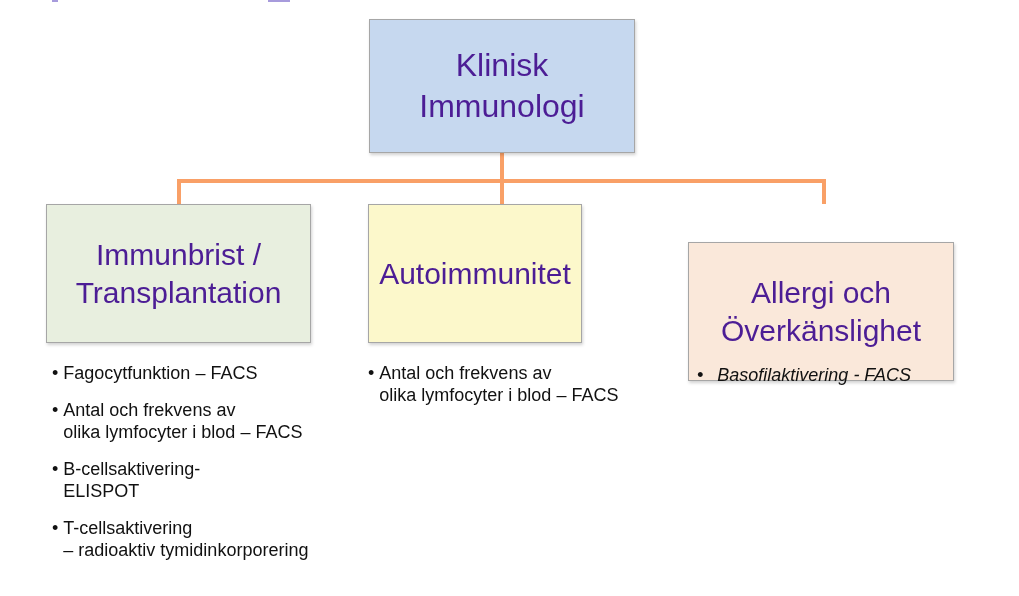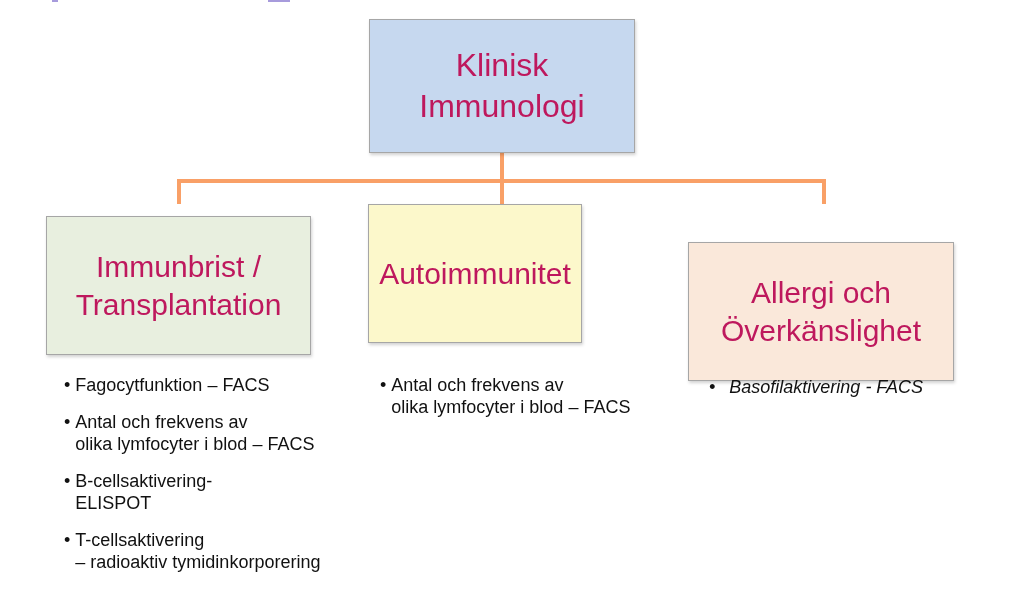--- a/index.html
+++ b/index.html
@@ -21,49 +21,49 @@
 
   
   .node {
     position: absolute;
     display: flex;
     align-items: center;
     justify-content: center;
     text-align: center;
     border: 1px solid #a6a6a6;
     box-shadow: 1px 2px 3px rgba(0,0,0,0.18);
-    color: #be185d;
+    color: #4c1d95;
     box-sizing: border-box;
   }
   .node .node-title { white-space: pre-line; }
   .node-root {
     left: 369px; top: 19px; width: 266px; height: 134px;
     background: #c6d8ef;
     font-size: 32px; line-height: 1.28;
   }
   .node-immunbrist {
-    left: 46px; top: 216px; width: 265px; height: 139px;
+    left: 46px; top: 204px; width: 265px; height: 139px;
     background: #e8efdf;
     font-size: 30px; line-height: 1.25;
   }
   .node-autoimmunitet {
     left: 368px; top: 204px; width: 214px; height: 139px;
     background: #fcf8cb;
     font-size: 30px; line-height: 1.25;
   }
   .node-allergi {
     left: 688px; top: 204px; width: 266px; height: 139px;
     background: #fae8da;
     font-size: 30px; line-height: 1.25; margin-top: 38px;
   }
 
   
   .bullets {
     position: absolute;
-    margin: 12px; padding: 0;
+    margin: 0; padding: 0;
     list-style: none;
     font-size: 18px;
     line-height: 22px;
     color: #111111;
   }
   .bullets-left  { left: 52px;  top: 362px; width: 300px; }
   .bullets-mid   { left: 368px; top: 362px; width: 300px; }
   .bullets-right { left: 697px; top: 364px; width: 300px; font-style: italic; }
   .bullet-item {
     display: flex;

